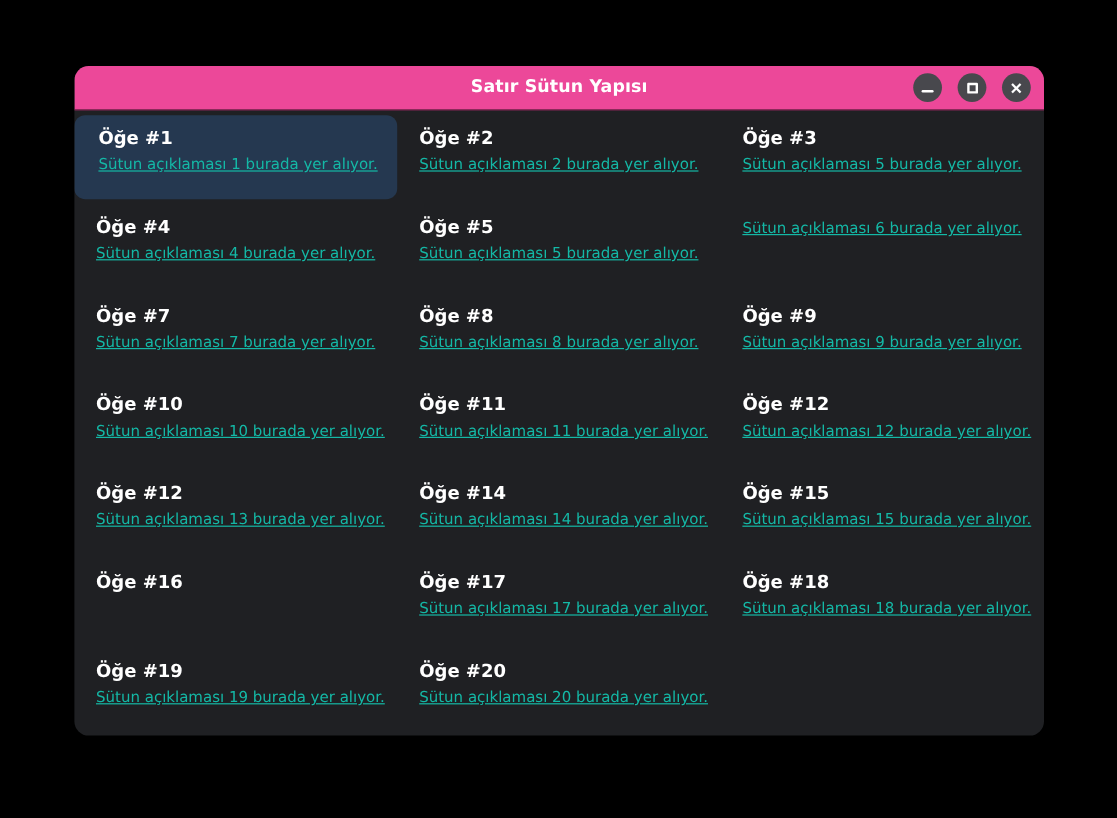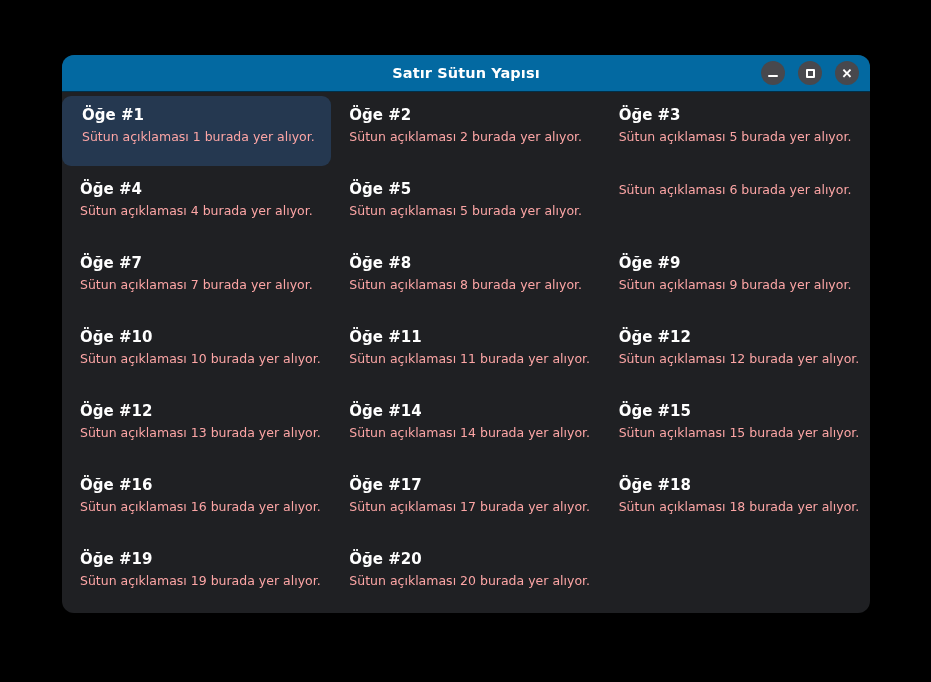--- a/index.html
+++ b/index.html
@@ -15,21 +15,21 @@
     width: 808px; height: 558px;
     background: #1f2023;
     border-radius: 12px;
     overflow: hidden;
     display: flex;
     flex-direction: column;
   }
   .headerbar {
     height: 37px;
     flex: 0 0 37px;
-    background: #0369a1;
+    background: #ec4899;
     border-bottom: 1px solid rgba(0,0,0,0.55);
     display: flex;
     align-items: center;
     position: relative;
   }
   .header-title {
     position: absolute;
     left: 0; right: 0;
     text-align: center;
     color: #ffffff;
@@ -96,25 +96,26 @@
     padding-left: 20px;
   }
   .item-title {
     color: #ffffff;
     font-size: 15px;
     font-weight: bold;
     line-height: 21px;
     white-space: nowrap;
   }
   .item-subtitle {
-    color: #fca5a5;
+    color: #14b8a6;
     font-size: 12.5px;
     line-height: 16px;
     margin-top: 3px;
     white-space: nowrap;
+    text-decoration: underline;
   }
 </style>
 </head>
 <body>
 
 <div class="window">
   <div class="headerbar">
     <div class="header-title">Satır Sütun Yapısı</div>
     <div class="window-controls">
       <button class="wc-btn">
@@ -184,21 +185,20 @@
         <div class="grid-item">
           <div class="item-title">Öğe #14</div>
           <div class="item-subtitle">Sütun açıklaması 14 burada yer alıyor.</div>
         </div>
         <div class="grid-item">
           <div class="item-title">Öğe #15</div>
           <div class="item-subtitle">Sütun açıklaması 15 burada yer alıyor.</div>
         </div>
         <div class="grid-item">
           <div class="item-title">Öğe #16</div>
-          <div class="item-subtitle">Sütun açıklaması 16 burada yer alıyor.</div>
         </div>
         <div class="grid-item">
           <div class="item-title">Öğe #17</div>
           <div class="item-subtitle">Sütun açıklaması 17 burada yer alıyor.</div>
         </div>
         <div class="grid-item">
           <div class="item-title">Öğe #18</div>
           <div class="item-subtitle">Sütun açıklaması 18 burada yer alıyor.</div>
         </div>
         <div class="grid-item">

